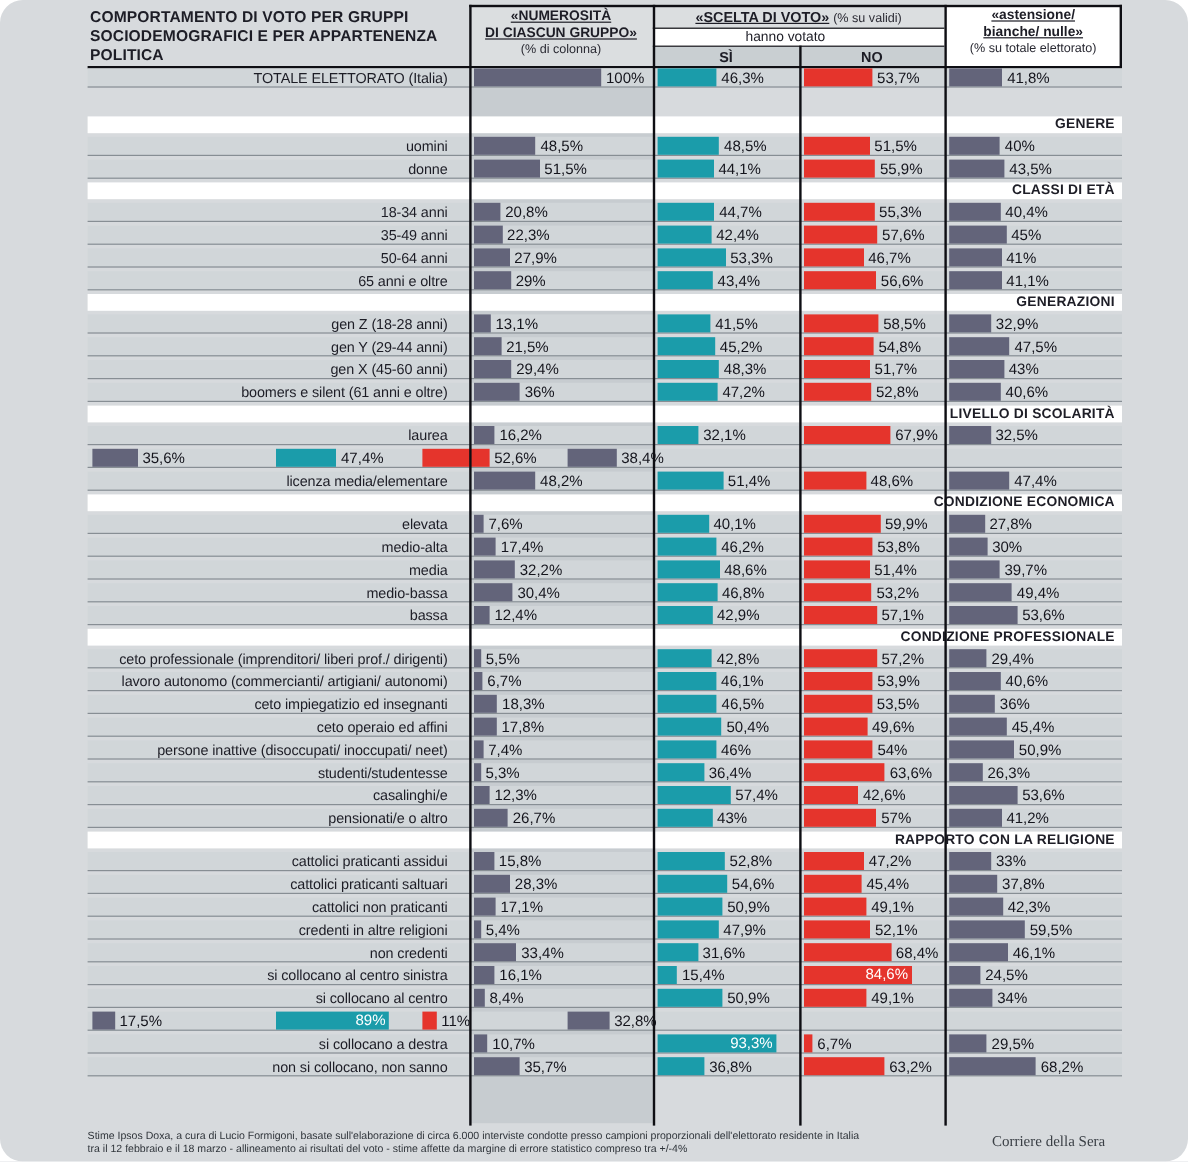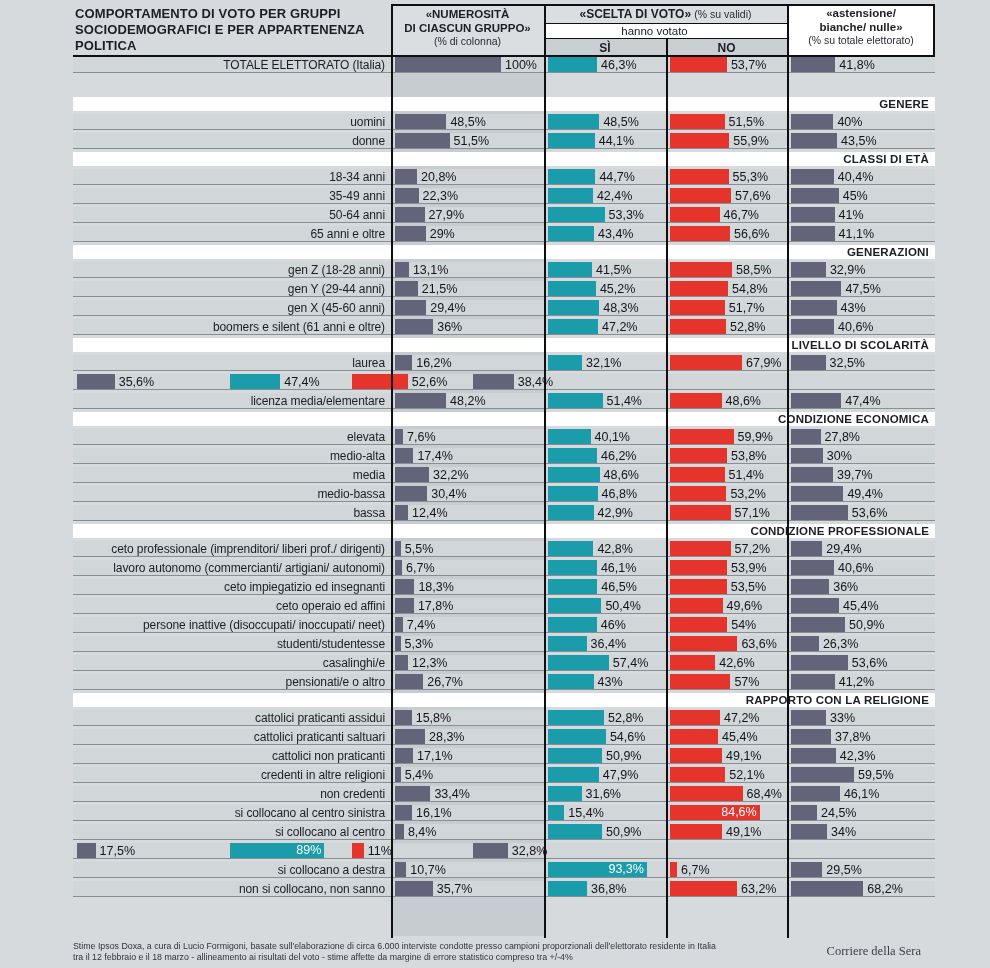--- a/index.html
+++ b/index.html
@@ -1,17 +1,17 @@
 <!DOCTYPE html>
 <html><head>
 <meta charset="utf-8">
 <style>
   html,body { margin:0; padding:0; }
   .page { position:relative; width:990px; height:968px; background:#d7dadd;
-          font-family:"Liberation Sans", sans-serif; overflow:hidden; }
+          font-family:"Liberation Sans", sans-serif; overflow:hidden;border-radius:19px; }
 
   .titleblock { position:absolute; left:75px; top:6px; width:318px;
                 font-size:13px; font-weight:bold; color:#1d1d26; line-height:16px;
                 letter-spacing:0.1px; }
 
   .tablewrap { position:absolute; left:73px; top:2px; width:862px; }
 
   
   .thead { position:relative; height:55px; }
   .hfill { position:absolute; box-sizing:border-box; }
@@ -35,39 +35,39 @@
   .v4 { left:714px; top:2px;  height:934px; }
   .v5 { left:860px; top:2px;  height:51px; }
 
   .htext { position:absolute; text-align:center; color:#1d1d26; z-index:6; }
   .t-num    { left:318px; top:6px;  width:153px; font-size:11.5px; line-height:13.5px; }
   .t-scelta { left:471px; top:5px;  width:243px; font-size:11.5px; }
   .t-votato { left:471px; top:23px; width:221px; font-size:11.5px; }
   .t-si     { left:471px; top:39px; width:122px; font-size:12px; font-weight:bold; }
   .t-no     { left:593px; top:39px; width:121px; font-size:12px; font-weight:bold; }
   .t-ast    { left:714px; top:5px;  width:148px; font-size:11.5px; line-height:13.5px; }
-  .b { font-weight:bold; }
+  .b { font-weight:bold;text-decoration:underline; }
   .note { font-weight:normal; font-size:10.5px; color:#2a2a33; }
 
   
   .tbody { position:relative; }
   .numshade { position:absolute; left:318px; top:0; width:153px; height:879px;
               background:#c7ccd0; z-index:0; }
 
   .row { position:relative; display:flex; height:15px; margin-bottom:3px;
          background:#d1d6d9; border-bottom:1px solid #878e94; z-index:1; }
   .row.total { margin-bottom:4px; }
   .spacer { height:20px; }
   .sechead { position:relative; height:14px; margin-bottom:3px; background:#ffffff;
              z-index:1; display:flex; justify-content:flex-end; align-items:center; }
   .sechead span { width:318px; text-align:right; padding-right:6px; font-size:11.5px;
                   font-weight:bold; color:#1d1d26; letter-spacing:0.2px; }
 
   .cell { display:flex; align-items:center; box-sizing:border-box; }
-  .c-label { width:318px; justify-content:flex-end; padding-right:6px;
+  .c-label { width:318px; justify-content:flex-end; padding-right:18px;
              font-size:12px; color:#1d1d26; white-space:nowrap; letter-spacing:-0.1px; }
   .c-num { width:153px; padding-left:4px; }
   .c-si  { width:122px; padding-left:4px; }
   .c-no  { width:121px; padding-left:4px; }
   .c-ast { width:148px; padding-left:4px; }
 
   .bar { height:15px; flex:0 0 auto; position:relative; }
   .bar.group { background:#63647a; }
   .bar.si    { background:#1b9caa; }
   .bar.no    { background:#e5342c; }

